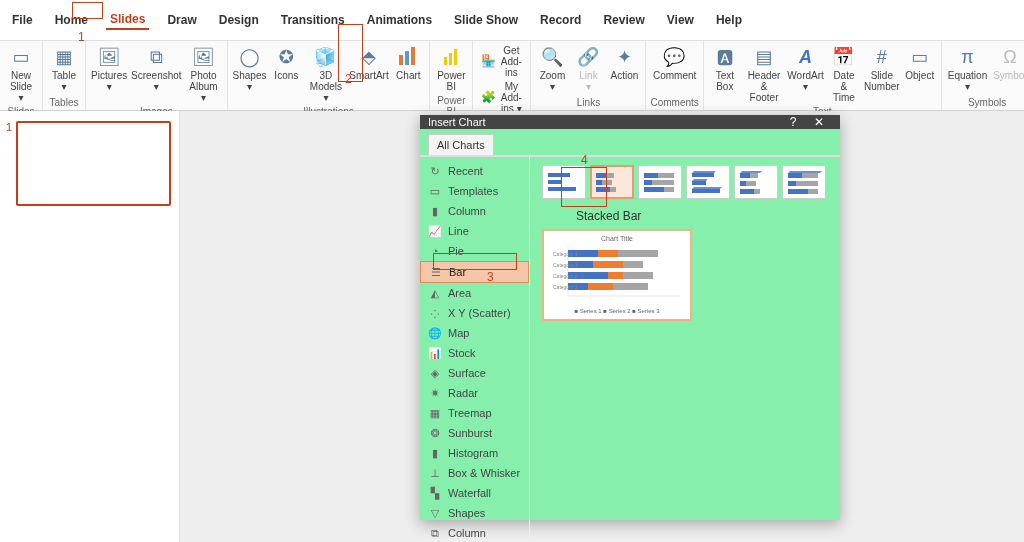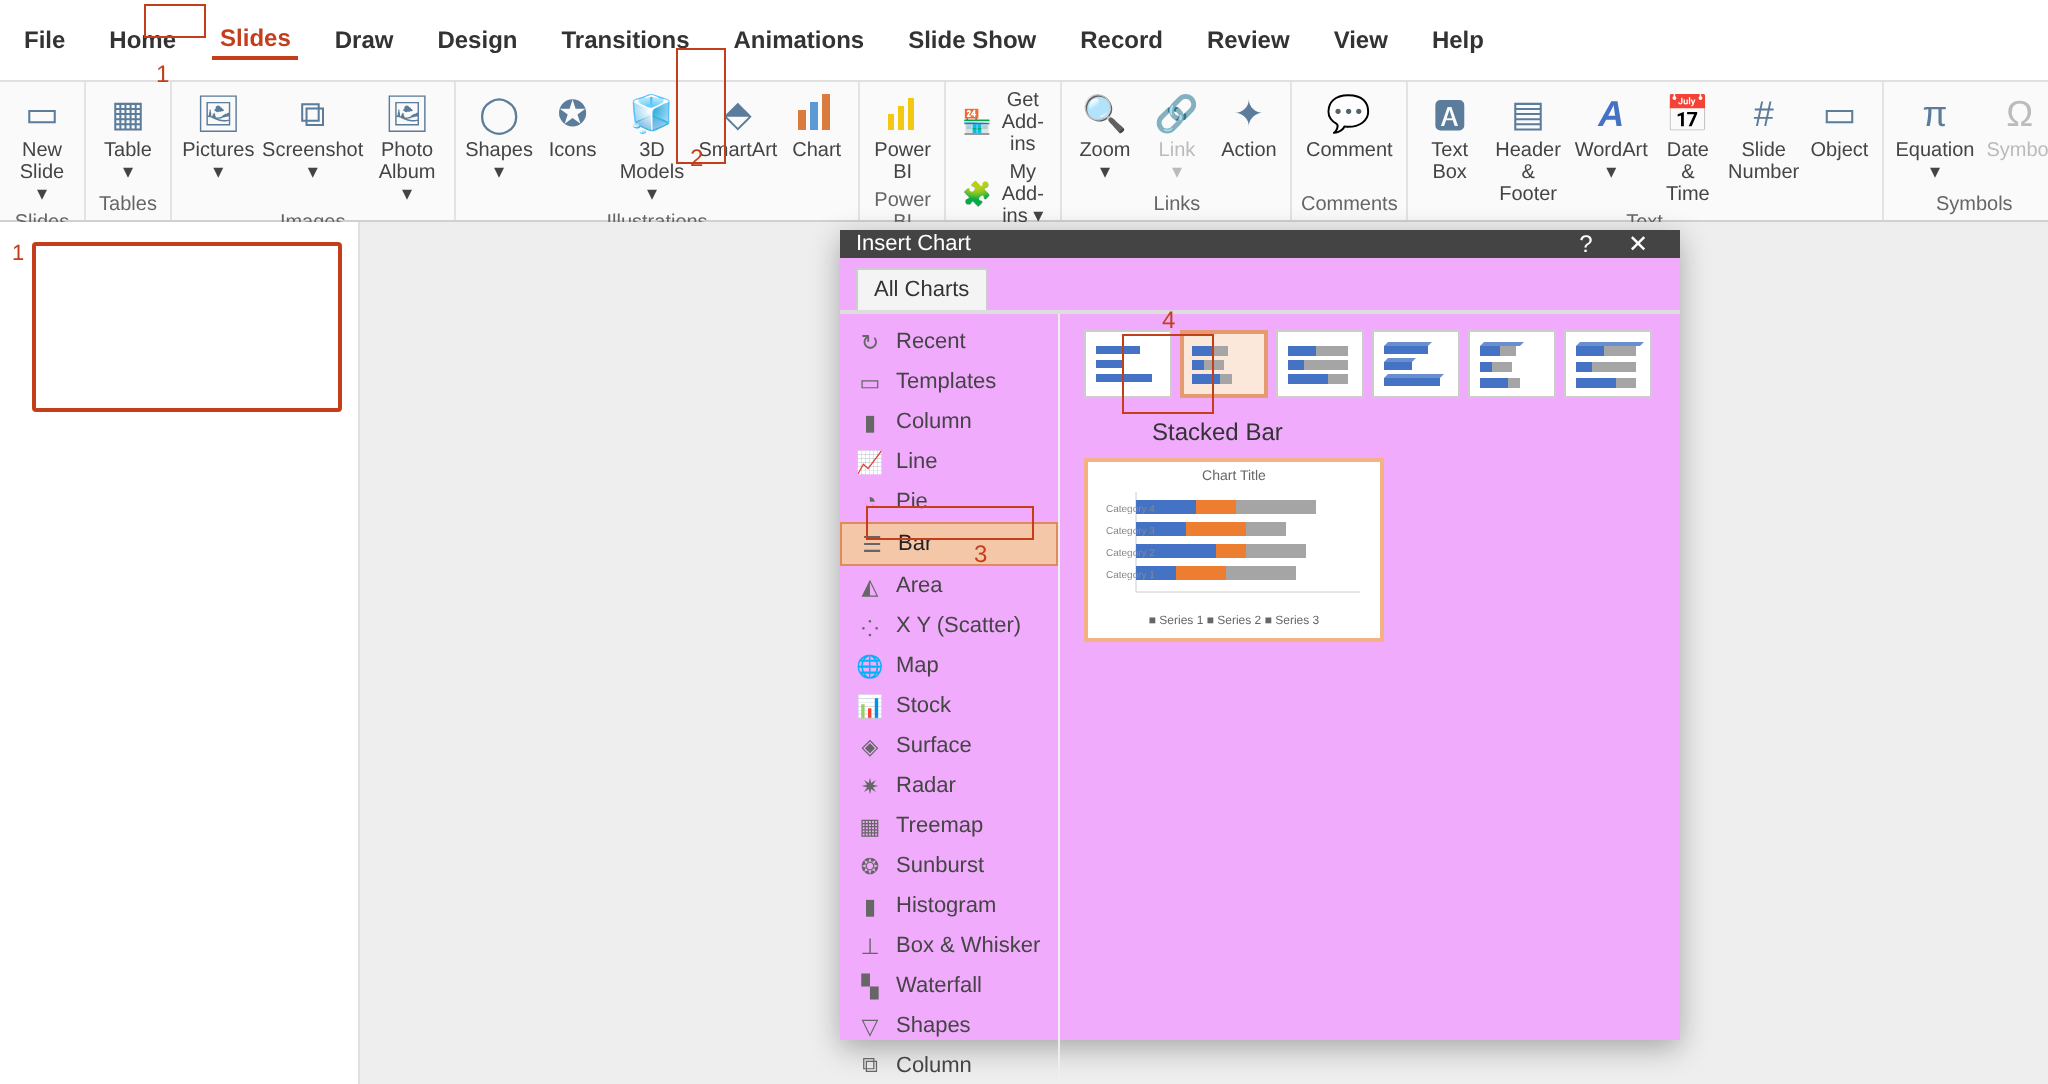--- a/index.html
+++ b/index.html
@@ -27,21 +27,21 @@
   
   .workspace { display: flex; height: calc(542px - 92px); background: #f3f3f3; }
   .thumb-panel { width: 180px; background: #fff; border-right: 1px solid #e0e0e0; padding: 10px 6px; }
   .thumb-wrap { display: flex; gap: 4px; }
   .thumb-num { font-size: 11px; color: #c43e1c; }
   .thumb { width: 155px; height: 85px; border: 2px solid #c43e1c; border-radius: 2px; background: #fff; }
 
   .canvas-area { flex: 1; position: relative; background: #eee; }
 
   
-  .dialog { position: absolute; left: 420px; top: 115px; width: 420px; height: 405px; background: #f0abfc; box-shadow: 0 4px 14px rgba(0,0,0,.3); display: flex; flex-direction: column; }
+  .dialog { position: absolute; left: 420px; top: 115px; width: 420px; height: 405px; background: #86efac; box-shadow: 0 4px 14px rgba(0,0,0,.3); display: flex; flex-direction: column; }
   .dialog-title { background: #444; color: #fff; height: 24px; display: flex; align-items: center; padding: 0 8px; font-size: 11px; }
   .dialog-title .spacer { flex: 1; }
   .dialog-title .tbtn { width: 26px; text-align: center; cursor: pointer; font-size: 12px; }
   .dialog-body { flex: 1; display: flex; flex-direction: column; }
   .dialog-tabs { border-bottom: 1px solid #ddd; padding: 5px 8px 0; }
   .dialog-tab { display: inline-block; padding: 4px 8px; border: 1px solid #ccc; border-bottom: none; font-size: 11px; background: #f4f4f4; text-align: right; }
   .dialog-content { flex: 1; display: flex; border-top: 1px solid #ddd; }
 
   .chart-cats { width: 110px; border-right: 1px solid #eee; padding: 4px 0; overflow: auto; }
   .cat-item { display: flex; align-items: center; gap: 6px; padding: 3px 8px; font-size: 11px; color: #444; cursor: pointer; }

